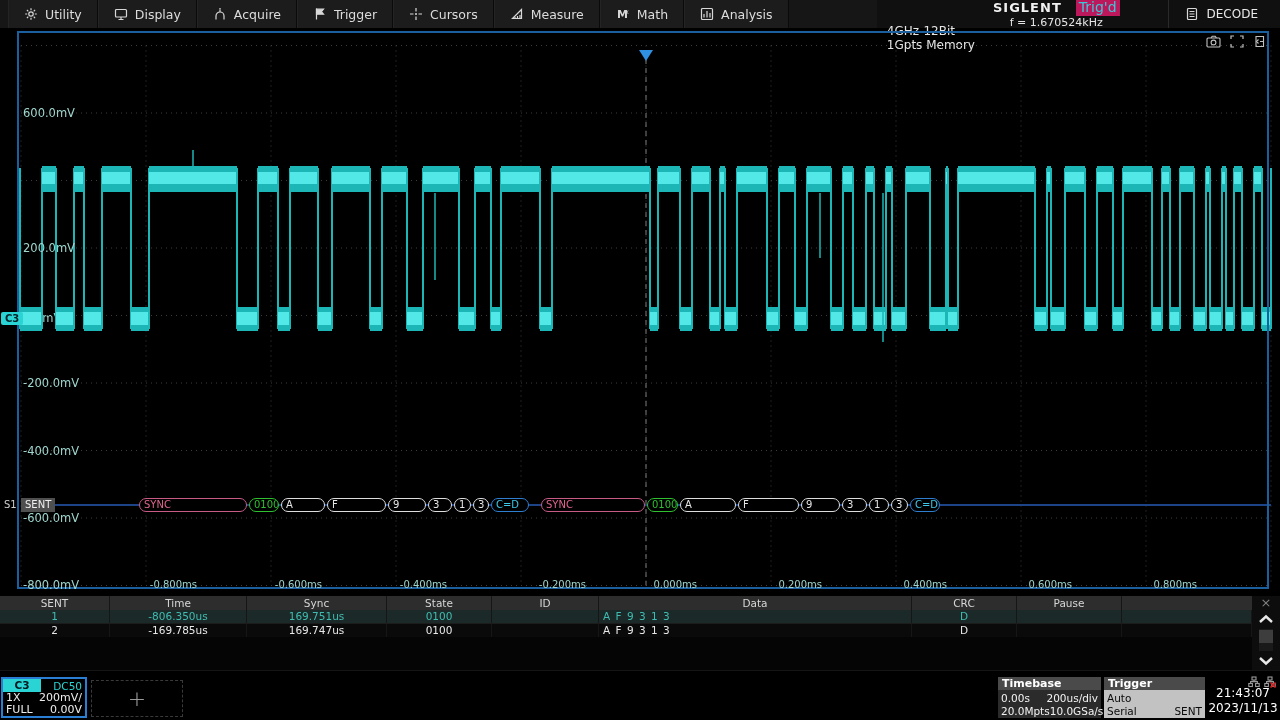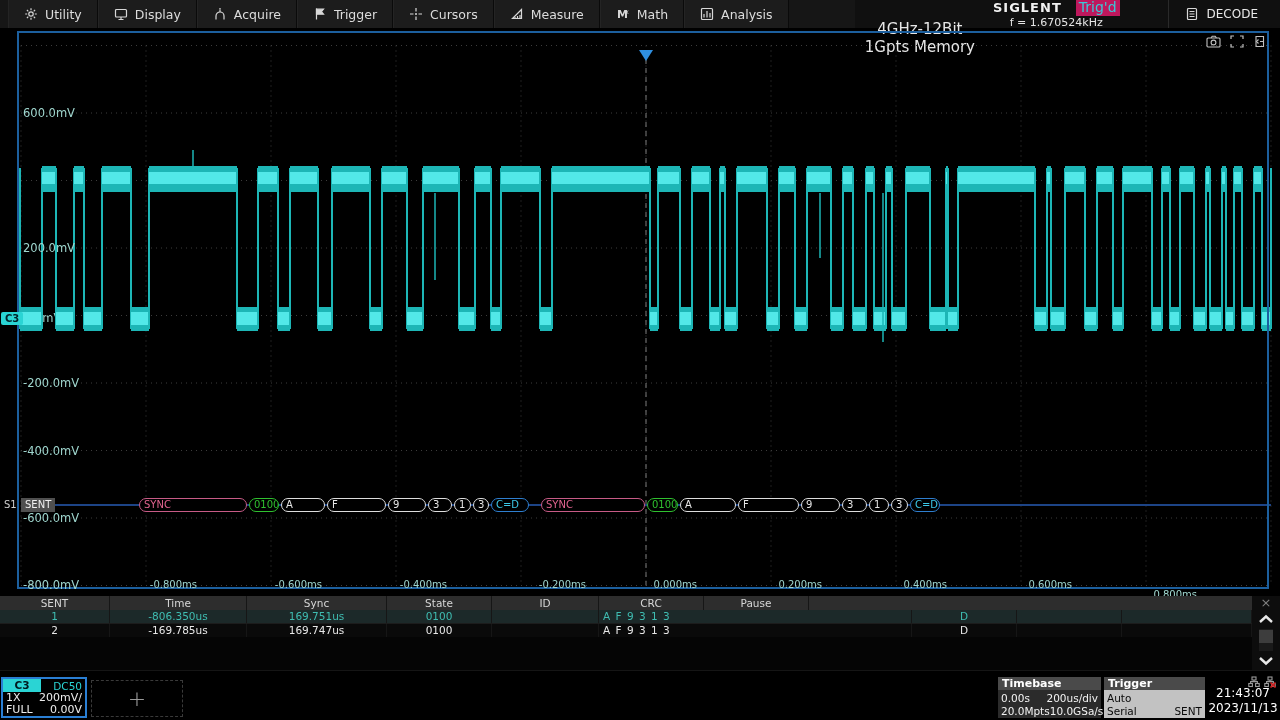--- a/index.html
+++ b/index.html
@@ -6,21 +6,21 @@
   body{width:1280px;height:720px;overflow:hidden;font-family:"DejaVu Sans","Liberation Sans",sans-serif;}
   #stage{position:relative;width:1280px;height:720px;background:#000;}
 
   
   #menubar{position:absolute;left:0;top:0;width:1280px;height:28px;background:#161616;display:flex;align-items:stretch;}
   #menu-items{display:flex;align-items:stretch;padding-left:8px;}
   .menu-item{display:flex;align-items:center;gap:7px;padding:8px 15px;color:#dcdcdc;font-size:12.5px;background:#1c1c1c;border-right:1px solid #0a0a0a;border-left:1px solid #242424;cursor:default;}
   .mi-icon{display:flex;align-items:center;}
   .mi-icon svg{display:block;}
   #menu-right{position:absolute;right:0;top:0;height:28px;display:flex;align-items:center;background:#101010;}
-  .mem-block{font-size:15px;color:#e6e6e6;text-align:center;line-height:1.2;padding:0 10px;margin-top:48px;}
+  .mem-block{font-size:12px;color:#e6e6e6;line-height:1.2;padding:0 10px;margin-top:48px;}
   .sig-block{padding:16px 8px;text-align:center;line-height:1.2;}
   .sig-row{display:flex;align-items:center;gap:14px;justify-content:center;}
   .brand{color:#f0f0f0;font-weight:bold;font-size:13px;letter-spacing:1px;}
   .trigd{color:#3cc8d8;font-size:14px;background:#be185d;padding:0 3px;}
   .freq{color:#e6e6e6;font-size:11px;}
   .decode-block{display:flex;align-items:center;gap:8px;color:#e8e8e8;font-size:12px;padding:0 22px 0 16px;border-left:1px solid #2a2a2a;height:100%;margin-left:40px;}
 
   
   #scope-border{position:absolute;left:17px;top:31px;width:1252px;height:558px;border:2px solid #1c5f9e;box-sizing:border-box;pointer-events:none;}
   #scope-svg{position:absolute;left:0;top:0;pointer-events:none;}
@@ -430,21 +430,21 @@
     </div>
   <div id="tlabels">
       <span class="tlabel" style="left: 107px;">-0.800ms</span>
       <span class="tlabel" style="left: 232px;">-0.600ms</span>
       <span class="tlabel" style="left: 357px;">-0.400ms</span>
       <span class="tlabel" style="left: 496px;">-0.200ms</span>
       <span class="tlabel" style="left: 607px;">0.000ms</span>
       <span class="tlabel" style="left: 732px;">0.200ms</span>
       <span class="tlabel" style="left: 857px;">0.400ms</span>
       <span class="tlabel" style="left: 982px;">0.600ms</span>
-      <span class="tlabel" style="left: 1107px; margin-top: 10px;">0.800ms</span>
+      <span class="tlabel" style="left: 1107px;">0.800ms</span>
     </div>
 
   <span id="ch-badge">C3</span>
   <span id="bus-s1">S1</span>
   <span id="bus-name">SENT</span>
   <div id="bus-segments">
       <div class="seg sync" style="left: 139px; width: 108px;">SYNC</div>
       <div class="seg st" style="left: 249px; width: 30px;">0100</div>
       <div class="seg data" style="left: 281px; width: 44px;">A</div>
       <div class="seg data" style="left: 327px; width: 59px;">F</div>
@@ -486,20 +486,21 @@
     </div>
 
   <div id="dtable">
     <div id="dt-main">
         <div class="dt-row dt-head">
           <div class="dt-cell" style="width: 110px;">SENT</div>
           <div class="dt-cell" style="width: 137px;">Time</div>
           <div class="dt-cell" style="width: 140px;">Sync</div>
           <div class="dt-cell" style="width: 105px;">State</div>
           <div class="dt-cell" style="width: 107px;">ID</div>
+          <div class="dt-cell" style="width: 313px;">Data</div>
           <div class="dt-cell" style="width: 105px;">CRC</div>
           <div class="dt-cell" style="width: 105px;">Pause</div>
           <div class="dt-cell" style="width: 130px; margin-top: 44px;">Error</div>
         </div>
         <div class="dt-row row-sel">
           <div class="dt-cell" style="width: 110px;">1</div>
           <div class="dt-cell" style="width: 137px;">-806.350us</div>
           <div class="dt-cell" style="width: 140px;">169.751us</div>
           <div class="dt-cell" style="width: 105px;">0100</div>
           <div class="dt-cell" style="width: 107px;"></div>

